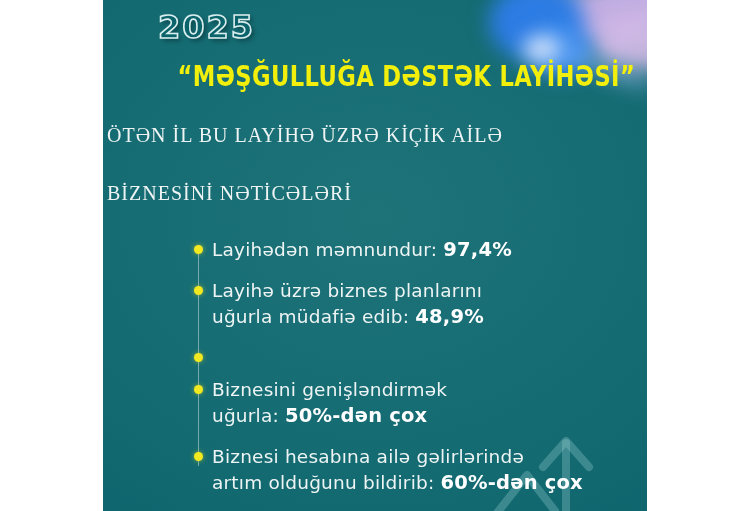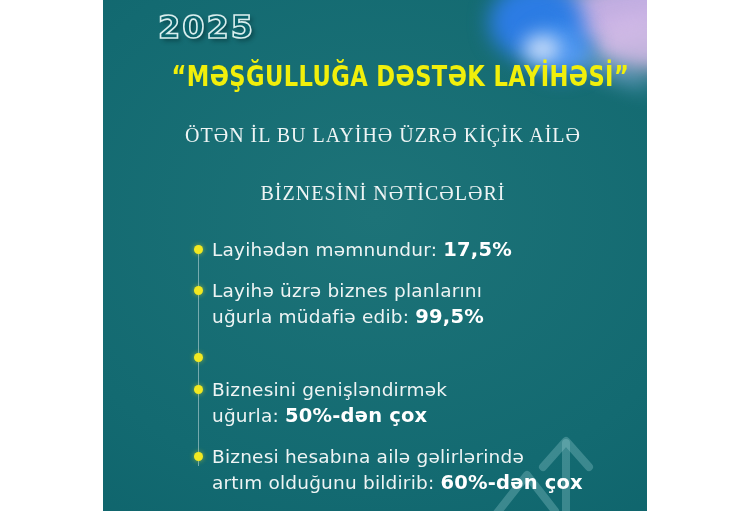--- a/index.html
+++ b/index.html
@@ -34,30 +34,30 @@
   .watermark { position: absolute; right: 6px; bottom: 0; opacity: 1; pointer-events: none; }
 
   .year {
     position: absolute; top: 8px; left: 55px;
     font-size: 32px; font-weight: bold; letter-spacing: 2px;
     color: #0a636b;
     -webkit-text-stroke: 1.6px #d9eeee;
     text-shadow: 3px 3px 4px rgba(0, 35, 40, 0.45);
   }
   .title {
-    position: absolute; top: 57px; left: 4px; right: 0;
+    position: absolute; top: 57px; left: 10px; right: 0;
     text-align: center;
     color: var(--accent_yellow, #f1ef0b);
     font-weight: bold; font-size: 29px; line-height: 38px;
     white-space: nowrap;
   }
   .title .condense { display: inline-block; transform: scaleX(0.78); transform-origin: 50% 50%; letter-spacing: 0.5px; }
   .subtitle {
-    position: absolute; top: 121px; left: 16px; right: 0;
-    text-align: center;
+    position: absolute; top: 121px; left: 4px; right: 0;
+    text-align: left;
     font-family: "Liberation Serif", serif;
     font-size: 20px; line-height: 29px; letter-spacing: 1px;
     color: var(--text_light, #e9f3f3);
   }
 
   .survey { position: absolute; left: 0; right: 0; top: 237px; margin: 0; padding: 0; list-style: none; }
   .survey .item { display: flex; align-items: flex-start; margin: 0 0 15px 91px; }
   .dot {
     flex: none; width: 9px; height: 9px; border-radius: 50%;
     margin: 8px 9px 0 0;
@@ -103,25 +103,25 @@
       <span>ÖTƏN İL BU LAYİHƏ ÜZRƏ KİÇİK AİLƏ</span><br>
       <br>
       <span>BİZNESİNİ NƏTİCƏLƏRİ</span>
     </div>
 
     <div class="connector"></div>
 
     <ul class="survey">
         <li class="item">
           <span class="dot"></span>
-          <p class="btext"><span>Layihədən məmnundur: </span><b>17,5%</b></p>
+          <p class="btext"><span>Layihədən məmnundur: </span><b>97,4%</b></p>
         </li>
         <li class="item">
           <span class="dot"></span>
-          <p class="btext"><span>Layihə üzrə biznes planlarını</span><br><span>uğurla müdafiə edib: </span><b>99,5%</b></p>
+          <p class="btext"><span>Layihə üzrə biznes planlarını</span><br><span>uğurla müdafiə edib: </span><b>48,9%</b></p>
         </li>
         <li class="item">
           <span class="dot"></span>
         </li>
         <li class="item">
           <span class="dot"></span>
           <p class="btext"><span>Biznesini genişləndirmək</span><br><span>uğurla: </span><b>50%-dən çox</b></p>
         </li>
         <li class="item">
           <span class="dot"></span>

